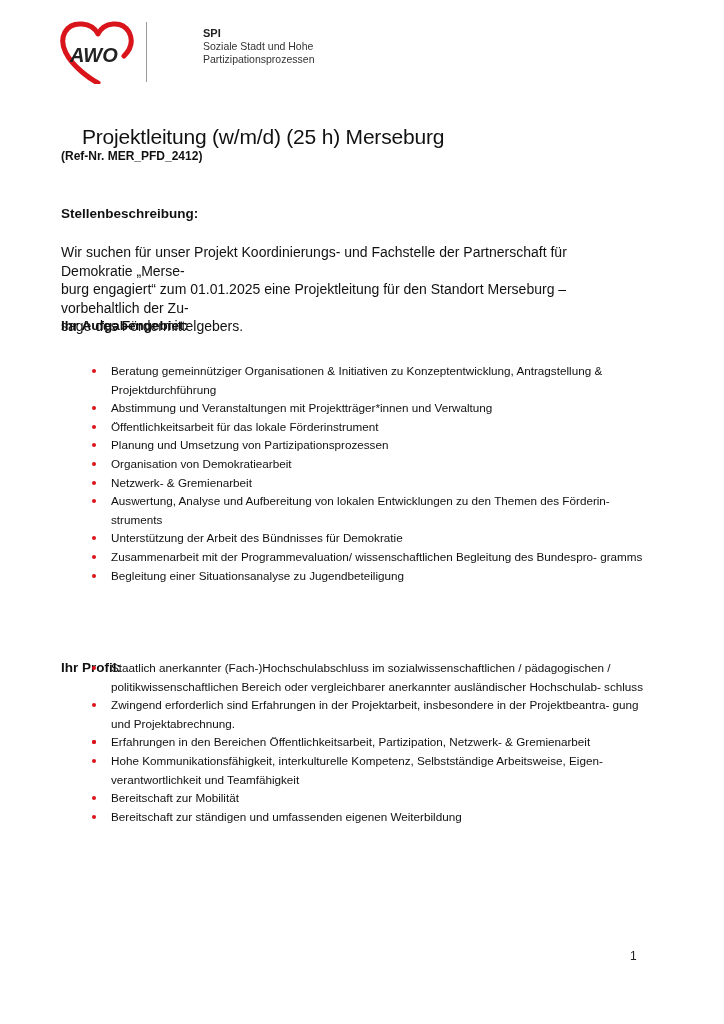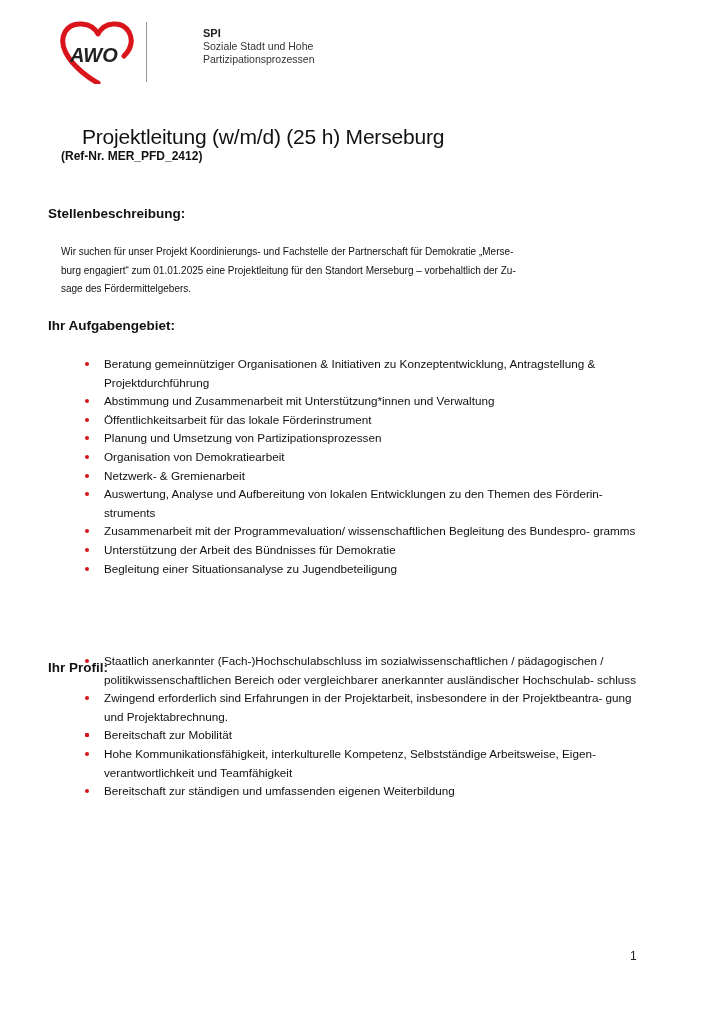--- a/index.html
+++ b/index.html
@@ -5,23 +5,23 @@
     html, body { margin: 0; padding: 0; background: #ffffff; }
     body { width: 724px; height: 1024px; position: relative; overflow: hidden;
            font-family: "Liberation Sans", sans-serif; color: #111; }
     .logo { position: absolute; left: 58px; top: 20px; width: 220px; height: 64px; }
     .logo-heart { position: absolute; left: 0; top: 0; width: 80px; height: 64px; }
     .logo-divider { position: absolute; left: 88px; top: 2px; width: 1px; height: 60px; background: #9a9a9a; }
     .logo-text { position: absolute; left: 109px; top: 7px; font-size: 10.5px; line-height: 13px; color: #333; margin-left: 36px; }
     .logo-text .spi { font-weight: bold; font-size: 11px; color: #222; }
     .title { position: absolute; left: 61px; top: 125px; font-size: 21px; color: #111; letter-spacing: -0.2px; margin-left: 21px; }
     .ref { position: absolute; left: 61px; top: 149px; font-size: 12px; font-weight: bold; color: #111; }
-    .h2 { position: absolute; left: 48px; font-size: 13.5px; font-weight: bold; color: #111; }
-    .para { position: absolute; left: 61px; width: 580px; font-size: 10px; line-height: 18.6px; color: #111; }
-    ul.bullets { position: absolute; left: 61px; width: 580px; margin: 0; padding: 0; list-style: none; }
+    .h2 { position: absolute; left: 61px; font-size: 13.5px; font-weight: bold; color: #111; }
+    .para { position: absolute; left: 61px; width: 580px; font-size: 14px; line-height: 18.6px; color: #111; }
+    ul.bullets { position: absolute; left: 61px; width: 580px; margin: 7px; padding: 0; list-style: none; }
     ul.bullets li { position: relative; padding-left: 43px; font-size: 11.7px; line-height: 18.6px; color: #111; }
     ul.bullets li .dot { position: absolute; left: 24px; top: 7px; width: 4px; height: 4px; border-radius: 50%; background: #d9141b; }
     .page-num { position: absolute; left: 630px; top: 949px; font-size: 12px; color: #222; }
   </style>
 </head>
 <body>
 
 <div class="logo">
   <svg class="logo-heart" viewBox="0 0 80 64">
     <path d="M40 14 C34 2, 14 0, 7 12 C0 25, 10 40, 24 52 C30 57, 36 61, 40 63 M40 14 C46 2, 64 0, 71 12 C76 22, 72 30, 66 36" fill="none" stroke="#d9141b" stroke-width="5" stroke-linecap="round"></path>
@@ -41,35 +41,35 @@
 <div class="h2" style="top:206px;">Stellenbeschreibung:</div>
 <div class="para" style="top:243px;">
   <div>Wir suchen für unser Projekt Koordinierungs- und Fachstelle der Partnerschaft für Demokratie „Merse-</div>
   <div>burg engagiert“ zum 01.01.2025 eine Projektleitung für den Standort Merseburg – vorbehaltlich der Zu-</div>
   <div>sage des Fördermittelgebers.</div>
 </div>
 
 <div class="h2" style="top:318px;">Ihr Aufgabengebiet:</div>
 <ul class="bullets" style="top:355px;">
   <li><span class="dot"></span><span>Beratung gemeinnütziger Organisationen &amp; Initiativen zu Konzeptentwicklung, Antragstellung &amp; Projektdurchführung</span></li>
-  <li><span class="dot"></span><span>Abstimmung und Zusammenarbeit mit Unterstützung*innen und Verwaltung</span></li>
+  <li><span class="dot"></span><span>Abstimmung und Veranstaltungen mit Projektträger*innen und Verwaltung</span></li>
   <li><span class="dot"></span><span>Öffentlichkeitsarbeit für das lokale Förderinstrument</span></li>
   <li><span class="dot"></span><span>Planung und Umsetzung von Partizipationsprozessen</span></li>
   <li><span class="dot"></span><span>Organisation von Demokratiearbeit</span></li>
   <li><span class="dot"></span><span>Netzwerk- &amp; Gremienarbeit</span></li>
   <li><span class="dot"></span><span>Auswertung, Analyse und Aufbereitung von lokalen Entwicklungen zu den Themen des Förderin- struments</span></li>
+  <li><span class="dot"></span><span>Unterstützung der Arbeit des Bündnisses für Demokratie</span></li>
   <li><span class="dot"></span><span>Zusammenarbeit mit der Programmevaluation/ wissenschaftlichen Begleitung des Bundespro- gramms</span></li>
-  <li><span class="dot"></span><span>Unterstützung der Arbeit des Bündnisses für Demokratie</span></li>
   <li><span class="dot"></span><span>Begleitung einer Situationsanalyse zu Jugendbeteiligung</span></li>
 </ul>
 
 <div class="h2" style="top:620px;margin-top:40px;">Ihr Profil:</div>
 <ul class="bullets" style="top:652px;">
   <li><span class="dot"></span><span>Staatlich anerkannter (Fach-)Hochschulabschluss im sozialwissenschaftlichen / pädagogischen / politikwissenschaftlichen Bereich oder vergleichbarer anerkannter ausländischer Hochschulab- schluss</span></li>
   <li><span class="dot"></span><span>Zwingend erforderlich sind Erfahrungen in der Projektarbeit, insbesondere in der Projektbeantra- gung und Projektabrechnung.</span></li>
   <li><span class="dot"></span></li>
-  <li><span class="dot"></span></li>
+  <li><span class="dot"></span><span>Erfahrungen in den Bereichen Öffentlichkeitsarbeit, Partizipation, Netzwerk- &amp; Gremienarbeit</span></li>
+  <li><span class="dot"></span><span>Hohe Kommunikationsfähigkeit, interkulturelle Kompetenz, Selbstständige Arbeitsweise, Eigen- verantwortlichkeit und Teamfähigkeit</span></li>
   <li><span class="dot"></span><span>Bereitschaft zur Mobilität</span></li>
-  <li><span class="dot"></span><span>Hohe Kommunikationsfähigkeit, interkulturelle Kompetenz, Selbstständige Arbeitsweise, Eigen- verantwortlichkeit und Teamfähigkeit</span></li>
   <li><span class="dot"></span><span>Bereitschaft zur ständigen und umfassenden eigenen Weiterbildung</span></li>
 </ul>
 
 <div class="page-num">1</div>
 
 </body></html>

